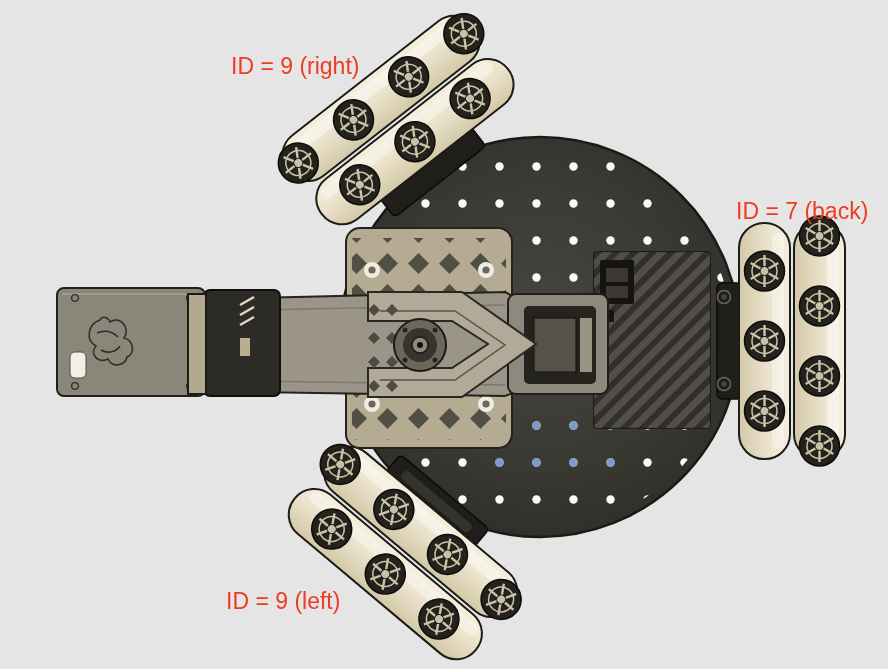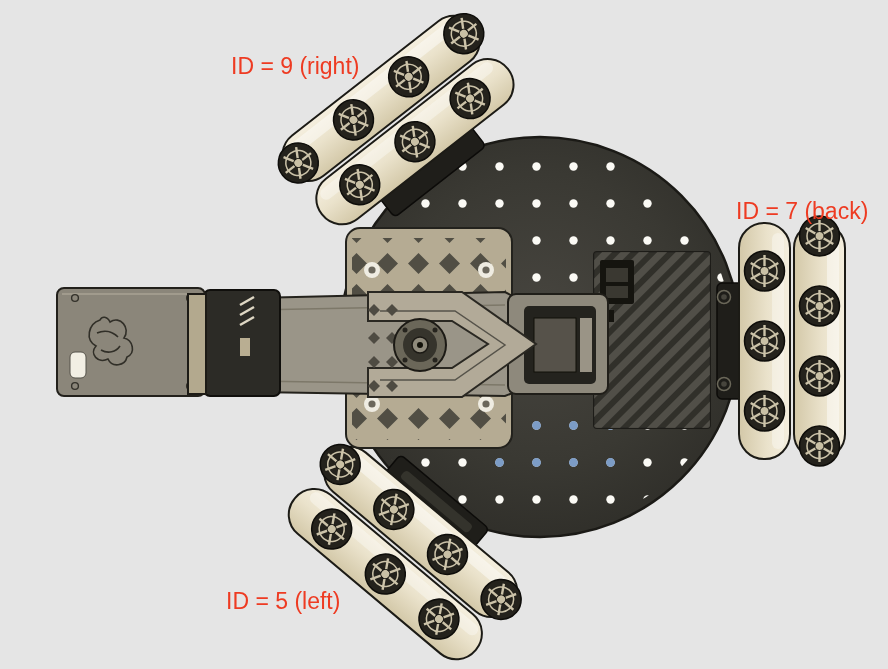--- a/index.html
+++ b/index.html
@@ -211,14 +211,14 @@
         <path d="M 100 320 C 88 324 85 340 96 346 C 89 354 98 364 108 359 C 112 368 125 366 127 357 C 136 353 133 340 124 338 C 131 328 120 315 110 322 C 107 316 102 316 100 320 Z M 97 333 C 104 330 112 331 118 337 M 101 350 C 108 354 116 352 120 346" fill="none" stroke="#312f28" stroke-width="1.6"></path>
         <rect x="70" y="352" width="16" height="26" rx="5" fill="#f2efe4" stroke="#55524a" stroke-width="1"></rect>
       </g>
 
       <rect x="188" y="294" width="18" height="100" fill="#b3a98e" stroke="#1d1b16" stroke-width="2"></rect>
     </g>
   </svg>
 
   <div class="label label-9">ID = 9 (right)</div>
   <div class="label label-8">ID = 7 (back)</div>
-  <div class="label label-7">ID = 5 (left)</div>
+  <div class="label label-7">ID = 9 (left)</div>
 </div>
 
 </body></html>

